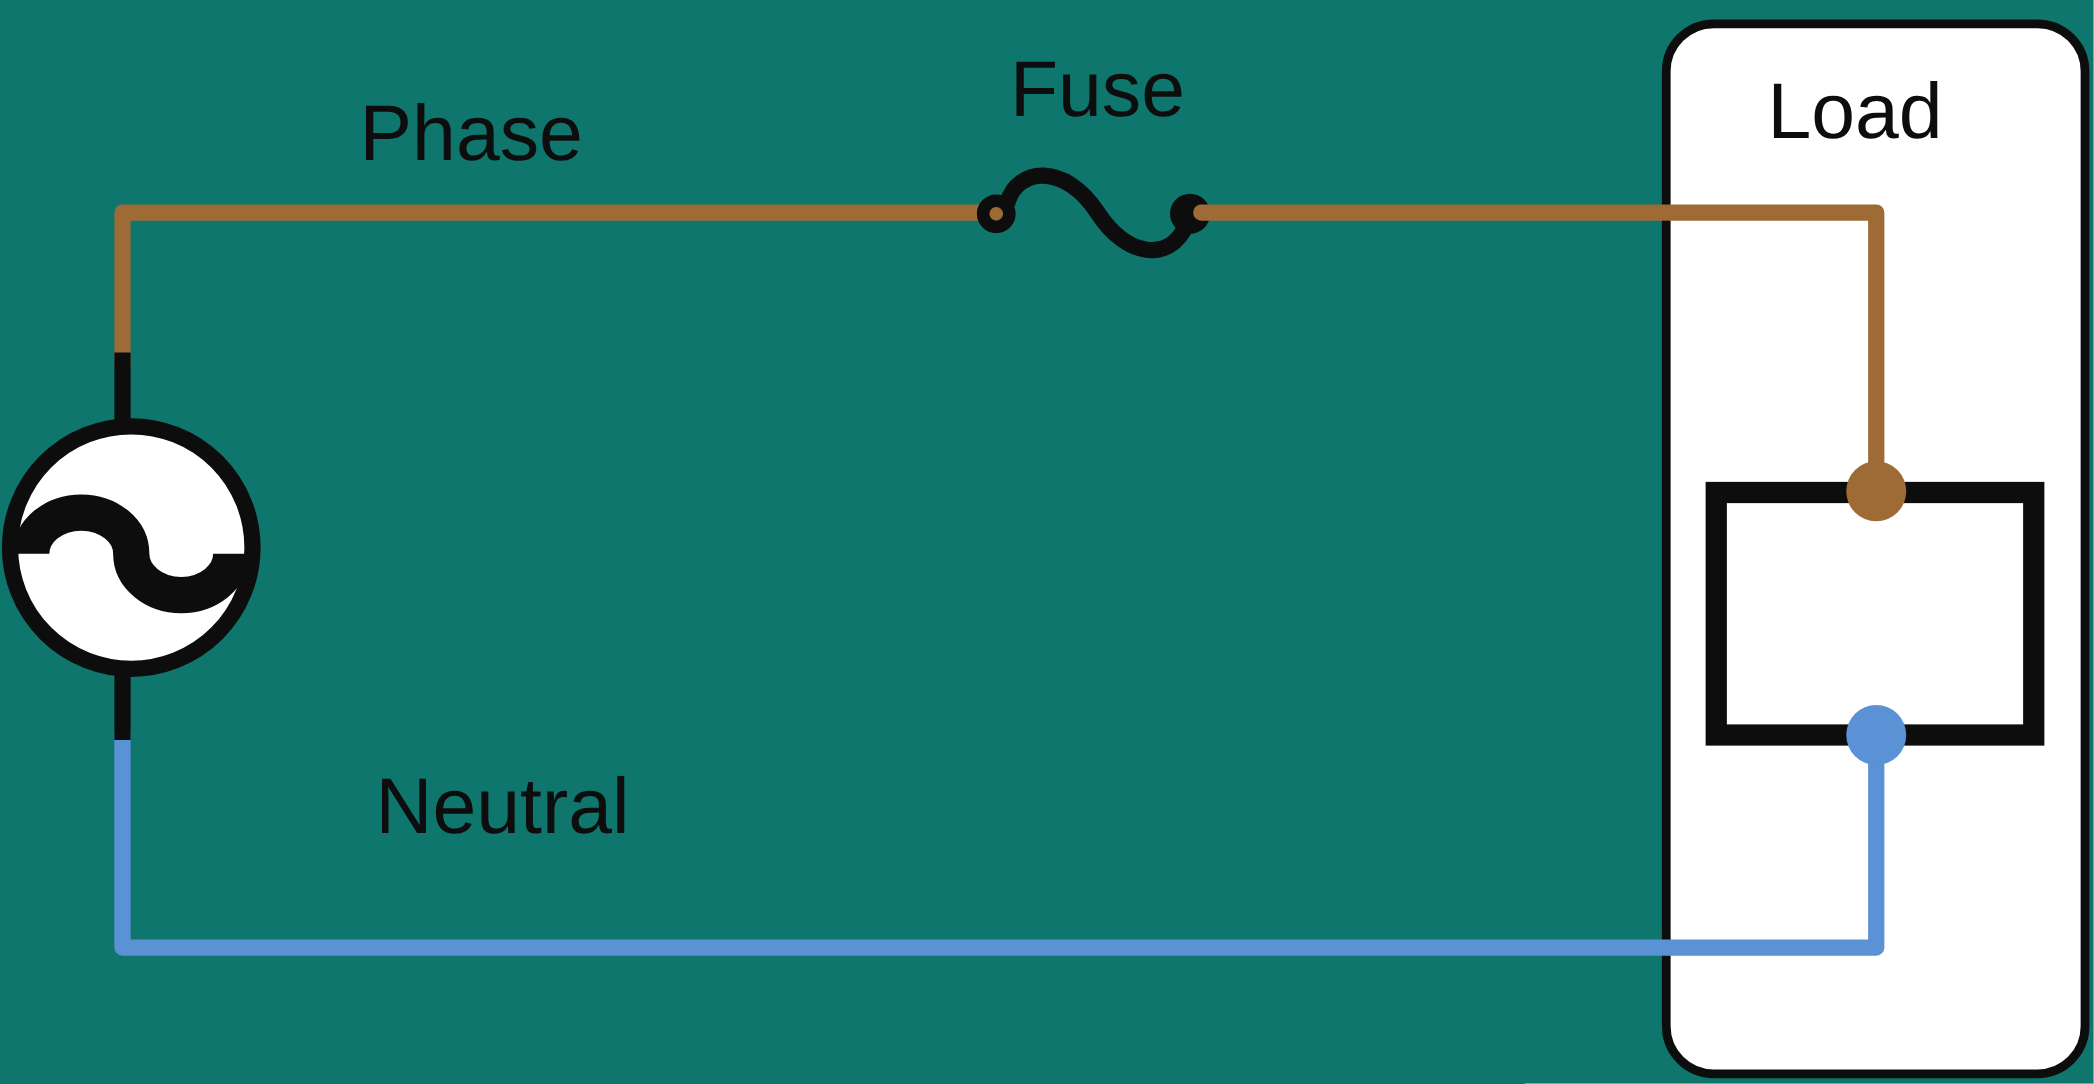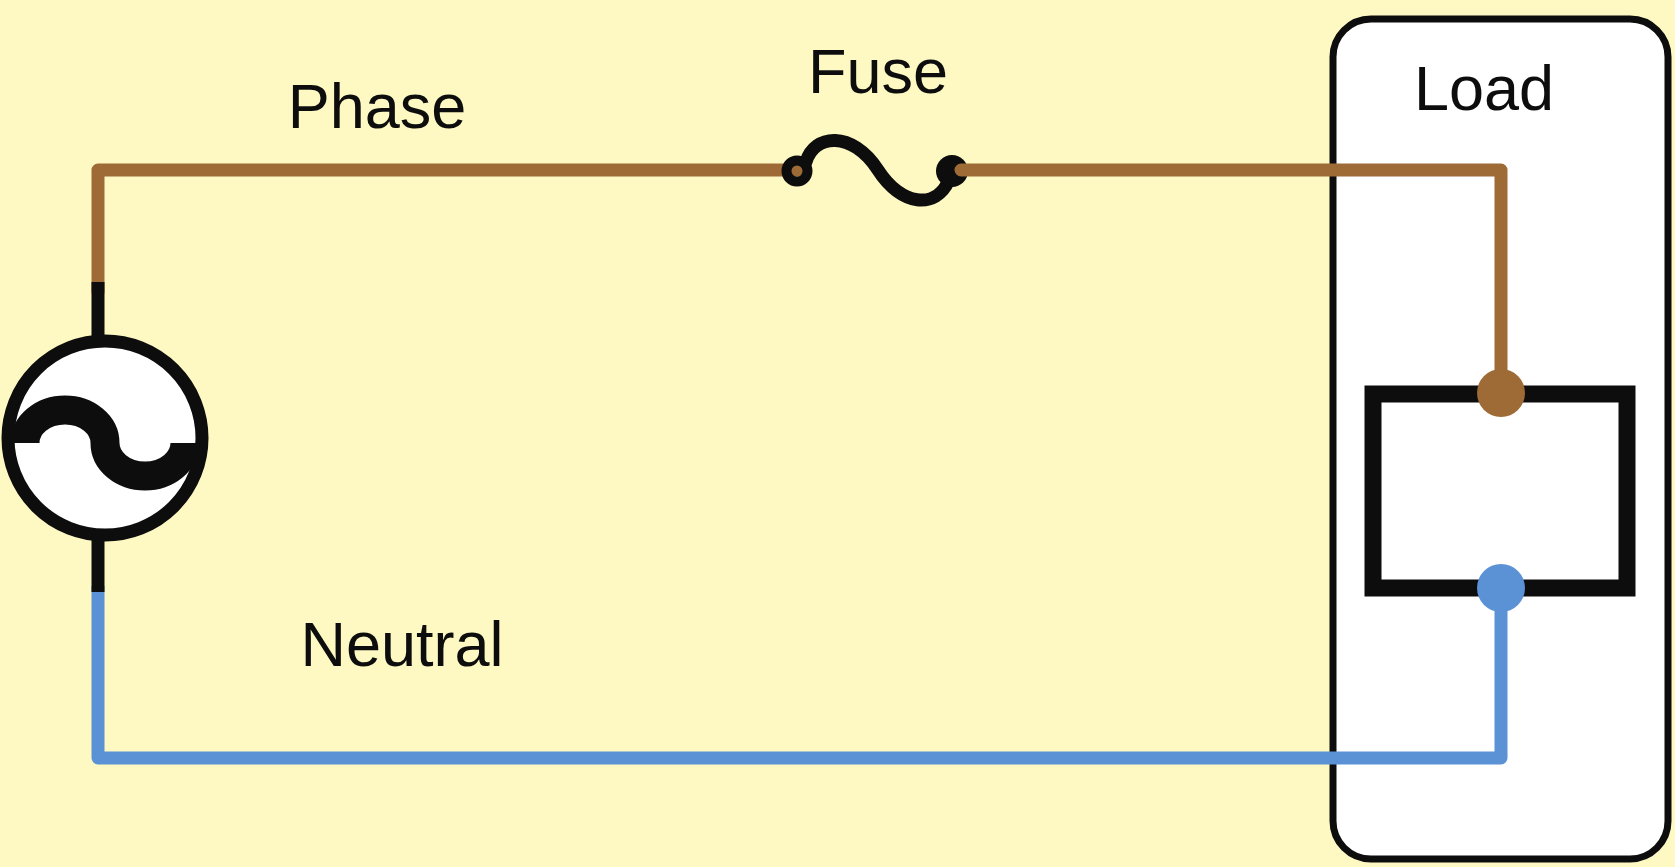--- a/index.html
+++ b/index.html
@@ -4,21 +4,21 @@
 <style>
   html, body {
     margin: 0;
     padding: 0;
     background: #ffffff;
   }
   .stage {
     position: relative;
     width: 1675px;
     height: 867px;
-    background: #fef9c3;
+    background: #0f766e;
     overflow: hidden;
   }
   svg {
     display: block;
     width: 1675px;
     height: 867px;
   }
   .label {
     font-family: "Liberation Sans", sans-serif;
     font-size: 63px;

